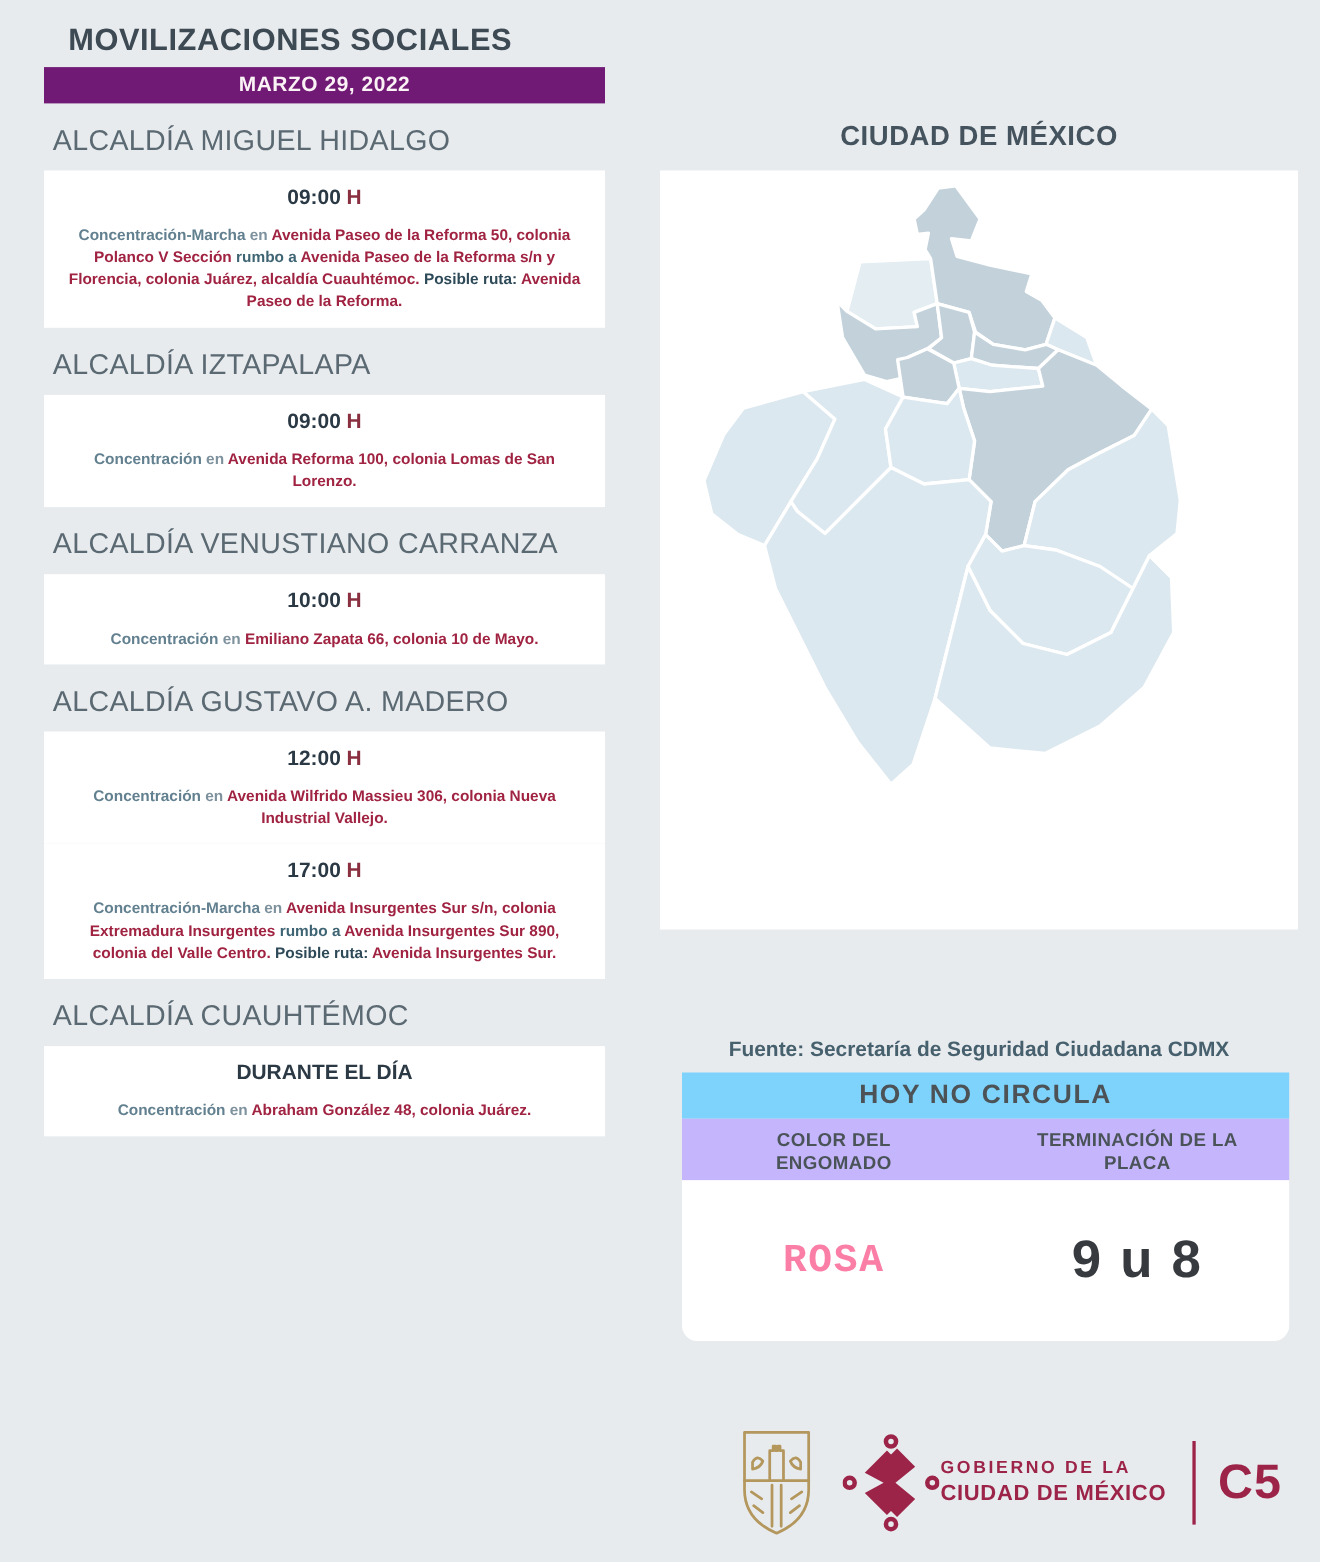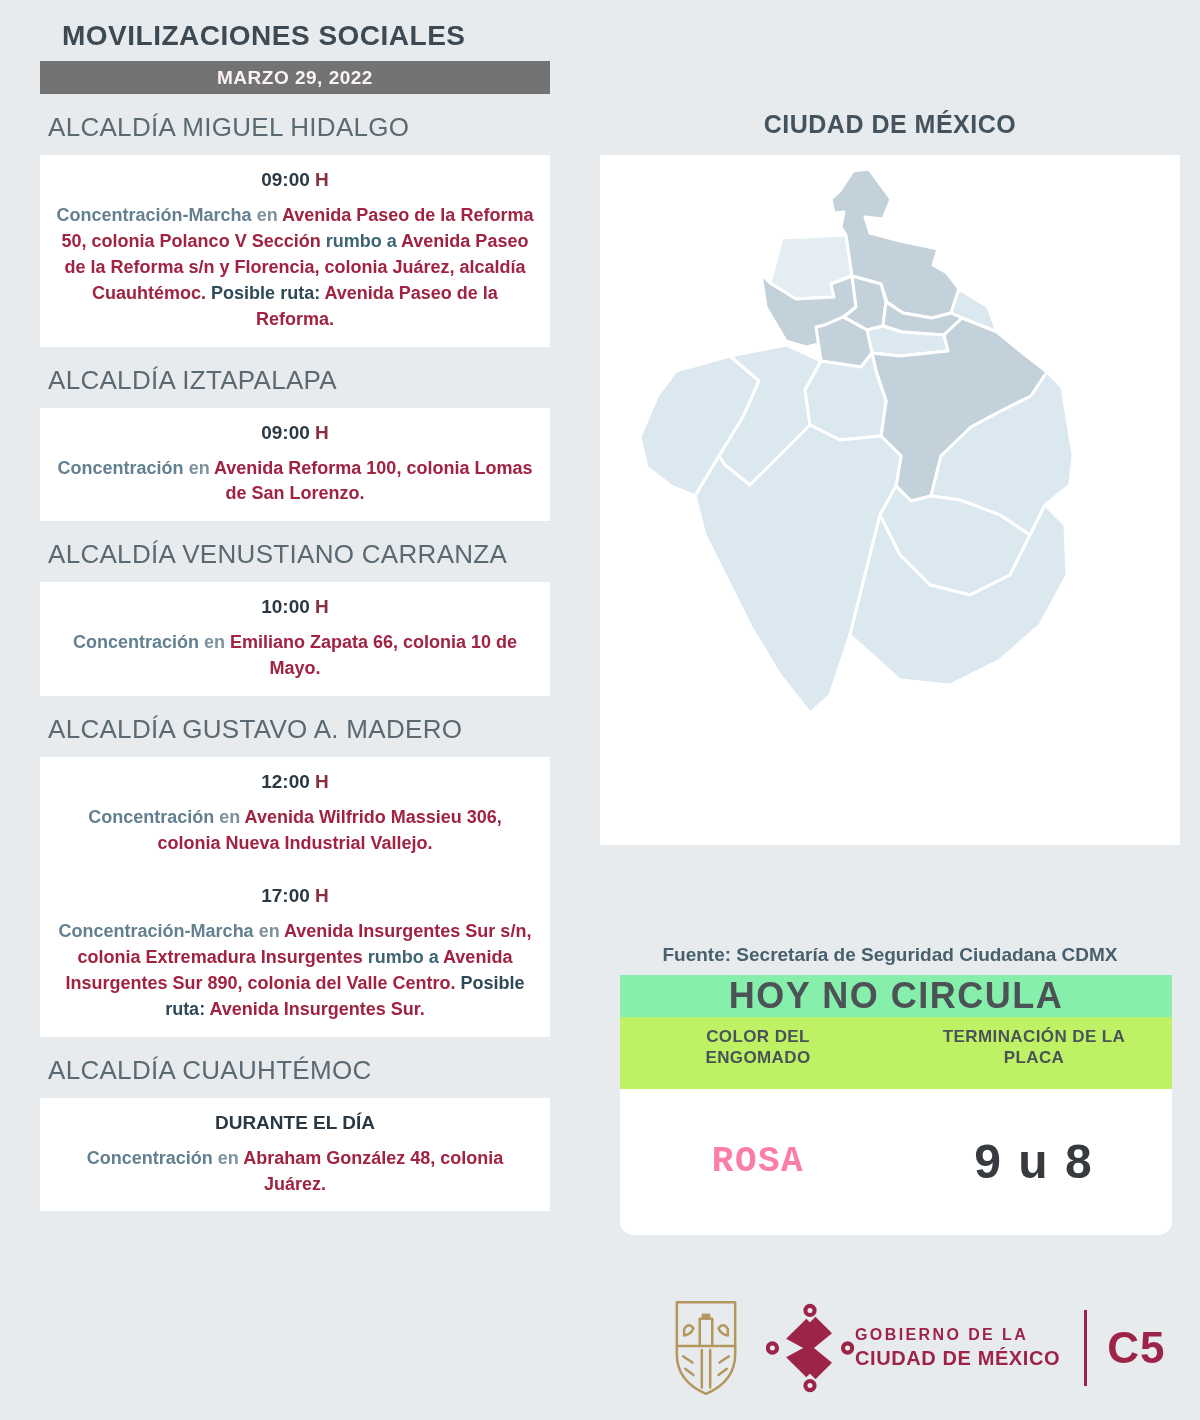--- a/index.html
+++ b/index.html
@@ -10,31 +10,31 @@
     -webkit-font-smoothing:antialiased;
   }
   
   .left-col{position:absolute;left:40px;top:16px;width:510px;}
   .main-title{
     margin:4px 0 0 22px;font-size:28px;font-weight:700;
     color:#3d4a54;letter-spacing:.5px;
   }
   .date-bar{
     margin-top:9px;height:33px;line-height:33px;
-    background:#737373;color:#faf2f4;
+    background:#701a75;color:#faf2f4;
     text-align:center;font-size:19px;font-weight:700;letter-spacing:.5px;
   }
   .sec-heading{
     margin:18px 0 12px 8px;font-size:26px;font-weight:400;
     color:#5a6972;letter-spacing:.3px;
   }
   .card{background:#ffffff;padding:11px 16px 14px;text-align:center;}
   .card-time{font-size:19px;font-weight:700;color:#2b3945;margin:3px 0 12px;}
   .card-time .h-suffix{color:#8a2f40;}
-  .card-text{font-size:18px;font-weight:700;line-height:1.44;}
+  .card-text{font-size:14px;font-weight:700;line-height:1.44;}
   .seg-slate{color:#62808f;}
   .seg-gray{color:#7e929e;font-weight:700;}
   .seg-maroon{color:#a02342;}
   .seg-teal{color:#3f6574;}
   .seg-dark{color:#2e4a58;}
   
   .cdmx-title{
     position:absolute;left:600px;top:110px;width:580px;
     text-align:center;font-size:25px;font-weight:700;color:#44535d;letter-spacing:.5px;
   }
@@ -44,24 +44,24 @@
   .m-lighter{fill:#e3edf2;}
   .m-dark{fill:#c3d1da;}
   .map-card polygon{stroke:#ffffff;stroke-width:3;stroke-linejoin:round;}
   .fuente{
     position:absolute;left:600px;top:944px;width:580px;
     text-align:center;font-size:19px;font-weight:700;color:#47606e;
   }
   
   .hnc{position:absolute;left:620px;top:975px;width:552px;}
   .hnc-header{
-    height:42px;line-height:42px;background:#86efac;
-    text-align:center;font-size:36px;font-weight:700;color:#4c5256;letter-spacing:1.5px;
-  }
-  .hnc-sub{background:#bef264;display:flex;padding:9px 0 20px;}
+    height:42px;line-height:42px;background:#7dd3fc;
+    text-align:center;font-size:24px;font-weight:700;color:#4c5256;letter-spacing:1.5px;
+  }
+  .hnc-sub{background:#c4b5fd;display:flex;padding:9px 0 4px;}
   .hnc-sub-cell{
     width:50%;text-align:center;font-size:17px;font-weight:700;
     color:#4a5358;line-height:1.25;letter-spacing:.4px;
   }
   .hnc-sub-cell span{display:inline-block;max-width:210px;}
   .hnc-body{
     height:146px;background:#ffffff;border-radius:0 0 14px 14px;
     display:flex;align-items:center;
   }
   .hnc-rosa{width:50%;text-align:center;font-size:36px;font-weight:700;color:#fa7ea6;letter-spacing:1.5px;font-family:Liberation Mono, monospace;}

